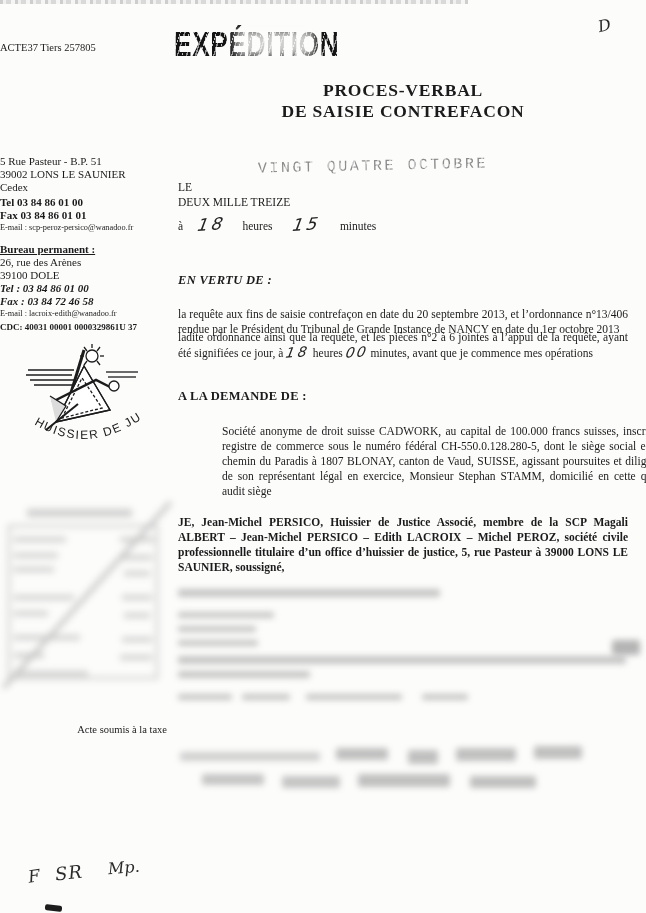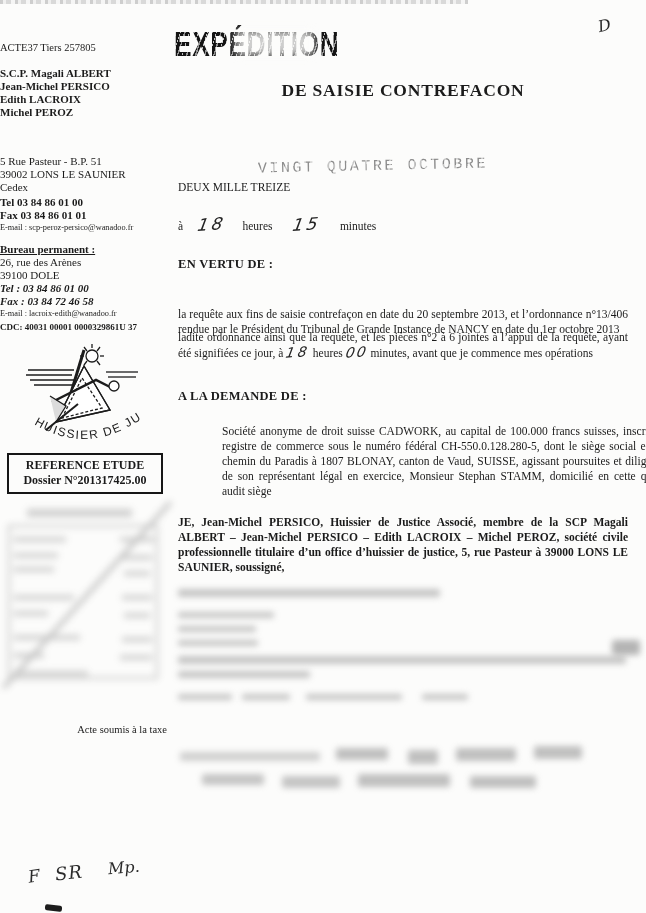--- a/index.html
+++ b/index.html
@@ -56,21 +56,21 @@
   .body-txt{font-size:11.5px;line-height:15px;text-align:justify;}
   .le-line{left:0;top:180px;width:300px;text-align:left;}
   .time-line{left:0;top:214px;width:440px;font-size:11.5px;}
   .hand{
     font-family:"DejaVu Sans",sans-serif;font-style:italic;font-weight:400;
     display:inline-block;transform:skewX(-14deg) rotate(-4deg);font-size:17px;letter-spacing:3px;color:#242424;
   }
   .hand.small{font-size:14px;}
   .sp{display:inline-block;}
   .heading{font-weight:bold;font-size:12.5px;letter-spacing:.3px;}
-  .h-vertu{left:0;top:257px;}
+  .h-vertu{left:0;top:273px;font-style:italic;}
   .para1{left:0;top:284px;width:450px;margin-top:23px;}
   .para2{left:0;top:330px;width:450px;}
   .h-demande{left:0;top:389px;}
   .para3{left:0;top:424px;width:450px;margin-left:44px;}
   .je-para{left:0;top:515px;width:450px;font-weight:bold;}
   
   .blurline{position:absolute;background:#8e8e8e;filter:blur(3px);border-radius:2px;opacity:.5;}
   .script{
     font-family:"DejaVu Serif",serif;font-style:italic;color:#2a2a2a;
     display:inline-block;
@@ -83,26 +83,20 @@
 </style>
 </head>
 <body>
 
 <div class="page">
 
   <div class="abs scan-strip"></div>
 
   <div class="abs acte-ref">ACTE37 Tiers 257805</div>
 
-  <div class="abs firm">
-    <div>S.C.P. Magali ALBERT</div>
-    <div>Jean-Michel PERSICO</div>
-    <div>Edith LACROIX</div>
-    <div>Michel PEROZ</div>
-  </div>
 
 
   <div class="abs addr">
     <div>5 Rue Pasteur - B.P. 51</div>
     <div>39002 LONS LE SAUNIER</div>
     <div>Cedex</div>
   </div>
 
   <div class="abs contact">
     <div>Tel 03 84 86 01 00</div>
@@ -154,24 +148,20 @@
         <path d="M24,52 L40,62 L30,78" fill="#dcdcdc"></path>
         <path d="M20,86 L52,60" stroke-width="2"></path>
       </g>
       <path id="cap-arc" d="M8,80 Q60,112 114,76" fill="none" stroke="none"></path>
       <text font-family="Liberation Sans, sans-serif" font-size="12" letter-spacing="1.5" fill="#1c1c1c">
         <textPath href="#cap-arc">HUISSIER DE JUSTICE</textPath>
       </text>
     </svg>
   </div>
 
-  <div class="abs refbox">
-    <div>REFERENCE ETUDE</div>
-    <div>Dossier N°201317425.00</div>
-  </div>
 
   <div class="abs blurtable">
     <div class="bt-title"></div>
     <div class="bt-box"></div>
     <div class="bt-line" style="left:12px;top:34px;width:52px;"></div>
     <div class="bt-line" style="left:118px;top:34px;width:34px;"></div>
     <div class="bt-line" style="left:12px;top:50px;width:44px;"></div>
     <div class="bt-line" style="left:120px;top:52px;width:30px;"></div>
     <div class="bt-line" style="left:12px;top:64px;width:40px;"></div>
     <div class="bt-line" style="left:122px;top:68px;width:26px;"></div>
@@ -188,26 +178,28 @@
   </div>
 
   <div class="abs taxe">Acte soumis à la taxe</div>
 
   <div class="abs maincol">
 
     <div class="abs expedition">EXPÉDITION</div>
     <div class="abs stamp-erode"></div>
 
     <div class="abs doc-title">
+      <div>PROCES-VERBAL</div>
       <div>DE SAISIE CONTREFACON</div>
     </div>
 
     <div class="abs date-stamp">VINGT QUATRE OCTOBRE</div>
 
     <div class="abs body-txt le-line">
+      <div>LE</div>
       <div>DEUX MILLE TREIZE</div>
     </div>
 
     <div class="abs time-line">
       <span class="sp">à</span>
       <span class="sp hand" style="margin:0 14px 0 12px;">18</span>
       <span class="sp">heures</span>
       <span class="sp hand" style="margin:0 16px 0 18px;">15</span>
       <span class="sp">minutes</span>
     </div>

